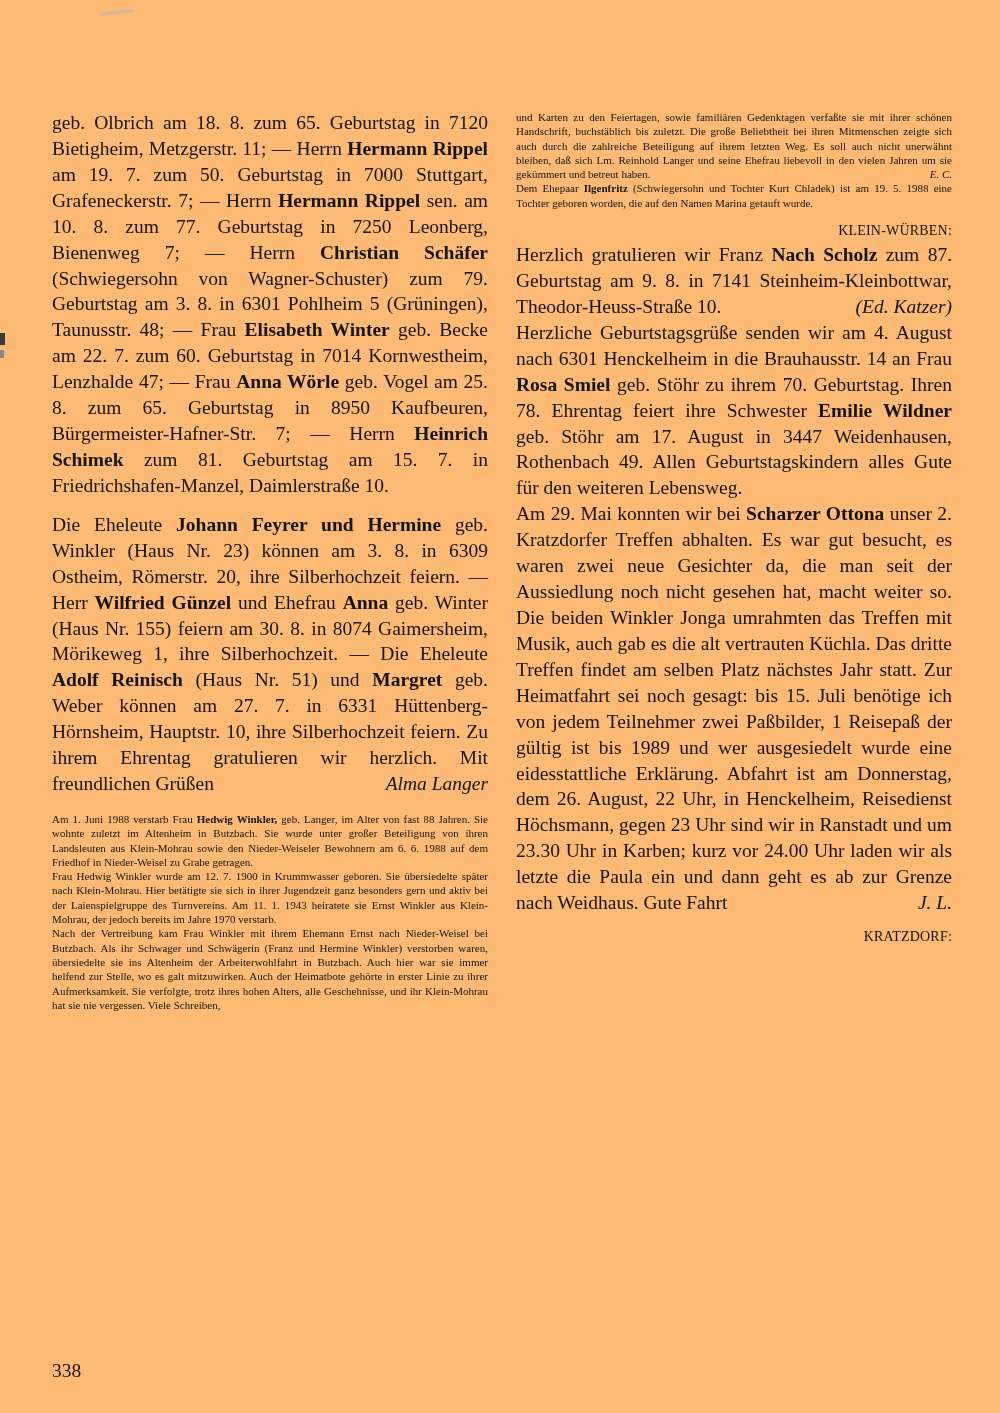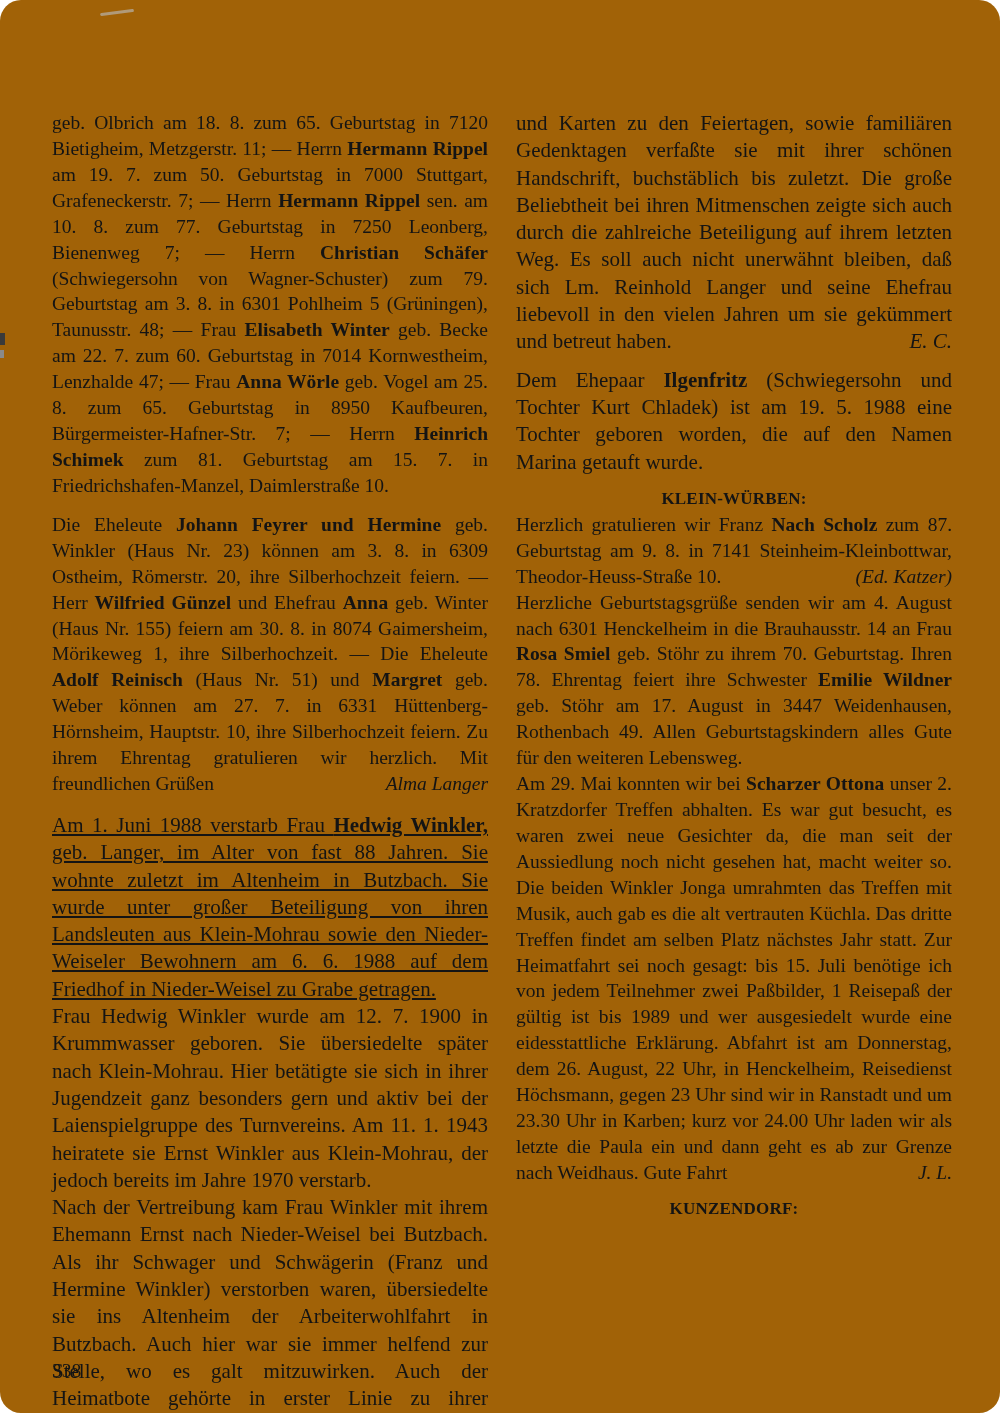--- a/index.html
+++ b/index.html
@@ -4,25 +4,24 @@
 <style>
   html, body {
     margin: 0;
     padding: 0;
     background: #ffffff;
   }
   .page {
     position: relative;
     width: 1000px;
     height: 1413px;
-    background: #a16207;
+    background: #fdba74;
     font-family: "Liberation Serif", serif;
     color: #141414;
     overflow: hidden;
-    border-radius: 21px;
   }
   .columns {
     position: absolute;
     top: 110px;
     left: 52px;
     width: 900px;
     display: flex;
     gap: 28px;
     align-items: flex-start;
   }
@@ -33,31 +32,31 @@
     -webkit-hyphens: auto;
   }
   .blk { margin: 0; }
   .p {
     font-size: 19.5px;
     line-height: 1.33;
     margin: 0 0 13px 0;
   }
   .p.tight { margin-bottom: 0; }
   .ps {
-    font-size: 21px;
+    font-size: 11px;
     line-height: 1.3;
     margin: 0;
   }
-  .gap-sm { margin-top: 11px; }
-  .gap-lg { margin-top: 15px; text-decoration: underline; }
+  .gap-sm { }
+  .gap-lg { margin-top: 15px; }
   .h {
-    font-size: 17px;
-    font-weight: 700;
+    font-size: 14px;
+    font-weight: 400;
     margin: 13px 0 3px 0;
-    text-align: center;
+    text-align: right;
     letter-spacing: 0.2px;
   }
   .b { font-weight: 700; }
   .r { float: right; font-style: italic; font-weight: 400; padding-left: 12px; }
   .page-number {
     position: absolute;
     left: 52px;
     top: 1360px;
     font-size: 19.5px;
     color: #141414;
@@ -91,18 +90,18 @@
         <p class="blk ps"><span class="">Frau Hedwig Winkler wurde am 12. 7. 1900 in Krummwasser geboren. Sie übersiedelte später nach Klein-Mohrau. Hier betätigte sie sich in ihrer Jugendzeit ganz besonders gern und aktiv bei der Laienspielgruppe des Turnvereins. Am 11. 1. 1943 heiratete sie Ernst Winkler aus Klein-Mohrau, der jedoch bereits im Jahre 1970 verstarb.</span></p>
         <p class="blk ps"><span class="">Nach der Vertreibung kam Frau Winkler mit ihrem Ehemann Ernst nach Nieder-Weisel bei Butzbach. Als ihr Schwager und Schwägerin (Franz und Hermine Winkler) verstorben waren, übersiedelte sie ins Altenheim der Arbeiterwohlfahrt in Butzbach. Auch hier war sie immer helfend zur Stelle, wo es galt mitzuwirken. Auch der Heimatbote gehörte in erster Linie zu ihrer Aufmerksamkeit. Sie verfolgte, trotz ihres hohen Alters, alle Geschehnisse, und ihr Klein-Mohrau hat sie nie vergessen. Viele Schreiben,</span></p>
       </div>
     <div class="column" id="col-right">
         <p class="blk ps"><span class="">und Karten zu den Feiertagen, sowie familiären Gedenktagen verfaßte sie mit ihrer schönen Handschrift, buchstäblich bis zuletzt. Die große Beliebtheit bei ihren Mitmenschen zeigte sich auch durch die zahlreiche Beteiligung auf ihrem letzten Weg. Es soll auch nicht unerwähnt bleiben, daß sich Lm. Reinhold Langer und seine Ehefrau liebevoll in den vielen Jahren um sie gekümmert und betreut haben.</span><span class="r">E. C.</span></p>
         <p class="blk ps gap-sm"><span class="">Dem Ehepaar </span><span class="b">Ilgenfritz</span><span class=""> (Schwiegersohn und Tochter Kurt Chladek) ist am 19. 5. 1988 eine Tochter geboren worden, die auf den Namen Marina getauft wurde.</span></p>
         <h3 class="blk h"><span class="">KLEIN-WÜRBEN:</span></h3>
         <p class="blk p tight"><span class="">Herzlich gratulieren wir Franz </span><span class="b">Nach Scholz</span><span class=""> zum 87. Geburtstag am 9. 8. in 7141 Steinheim-Kleinbottwar, Theodor-Heuss-Straße 10.</span><span class="r">(Ed. Katzer)</span></p>
         <p class="blk p tight"><span class="">Herzliche Geburtstagsgrüße senden wir am 4. August nach 6301 Henckelheim in die Brauhausstr. 14 an Frau </span><span class="b">Rosa Smiel</span><span class=""> geb. Stöhr zu ihrem 70. Geburtstag. Ihren 78. Ehrentag feiert ihre Schwester </span><span class="b">Emilie Wildner</span><span class=""> geb. Stöhr am 17. August in 3447 Weidenhausen, Rothenbach 49. Allen Geburtstagskindern alles Gute für den weiteren Lebensweg.</span></p>
         <p class="blk p"><span class="">Am 29. Mai konnten wir bei </span><span class="b">Scharzer Ottona</span><span class=""> unser 2. Kratzdorfer Treffen abhalten. Es war gut besucht, es waren zwei neue Gesichter da, die man seit der Aussiedlung noch nicht gesehen hat, macht weiter so. Die beiden Winkler Jonga umrahmten das Treffen mit Musik, auch gab es die alt vertrauten Küchla. Das dritte Treffen findet am selben Platz nächstes Jahr statt. Zur Heimatfahrt sei noch gesagt: bis 15. Juli benötige ich von jedem Teilnehmer zwei Paßbilder, 1 Reisepaß der gültig ist bis 1989 und wer ausgesiedelt wurde eine eidesstattliche Erklärung. Abfahrt ist am Donnerstag, dem 26. August, 22 Uhr, in Henckelheim, Reisedienst Höchsmann, gegen 23 Uhr sind wir in Ranstadt und um 23.30 Uhr in Karben; kurz vor 24.00 Uhr laden wir als letzte die Paula ein und dann geht es ab zur Grenze nach Weidhaus. Gute Fahrt </span><span class="r">J. L.</span></p>
-        <h3 class="blk h"><span class="">KUNZENDORF:</span></h3>
+        <h3 class="blk h"><span class="">KRATZDORF:</span></h3>
       </div>
   </div>
 
   <div class="page-number">338</div>
 </div>
 
 </body></html>

